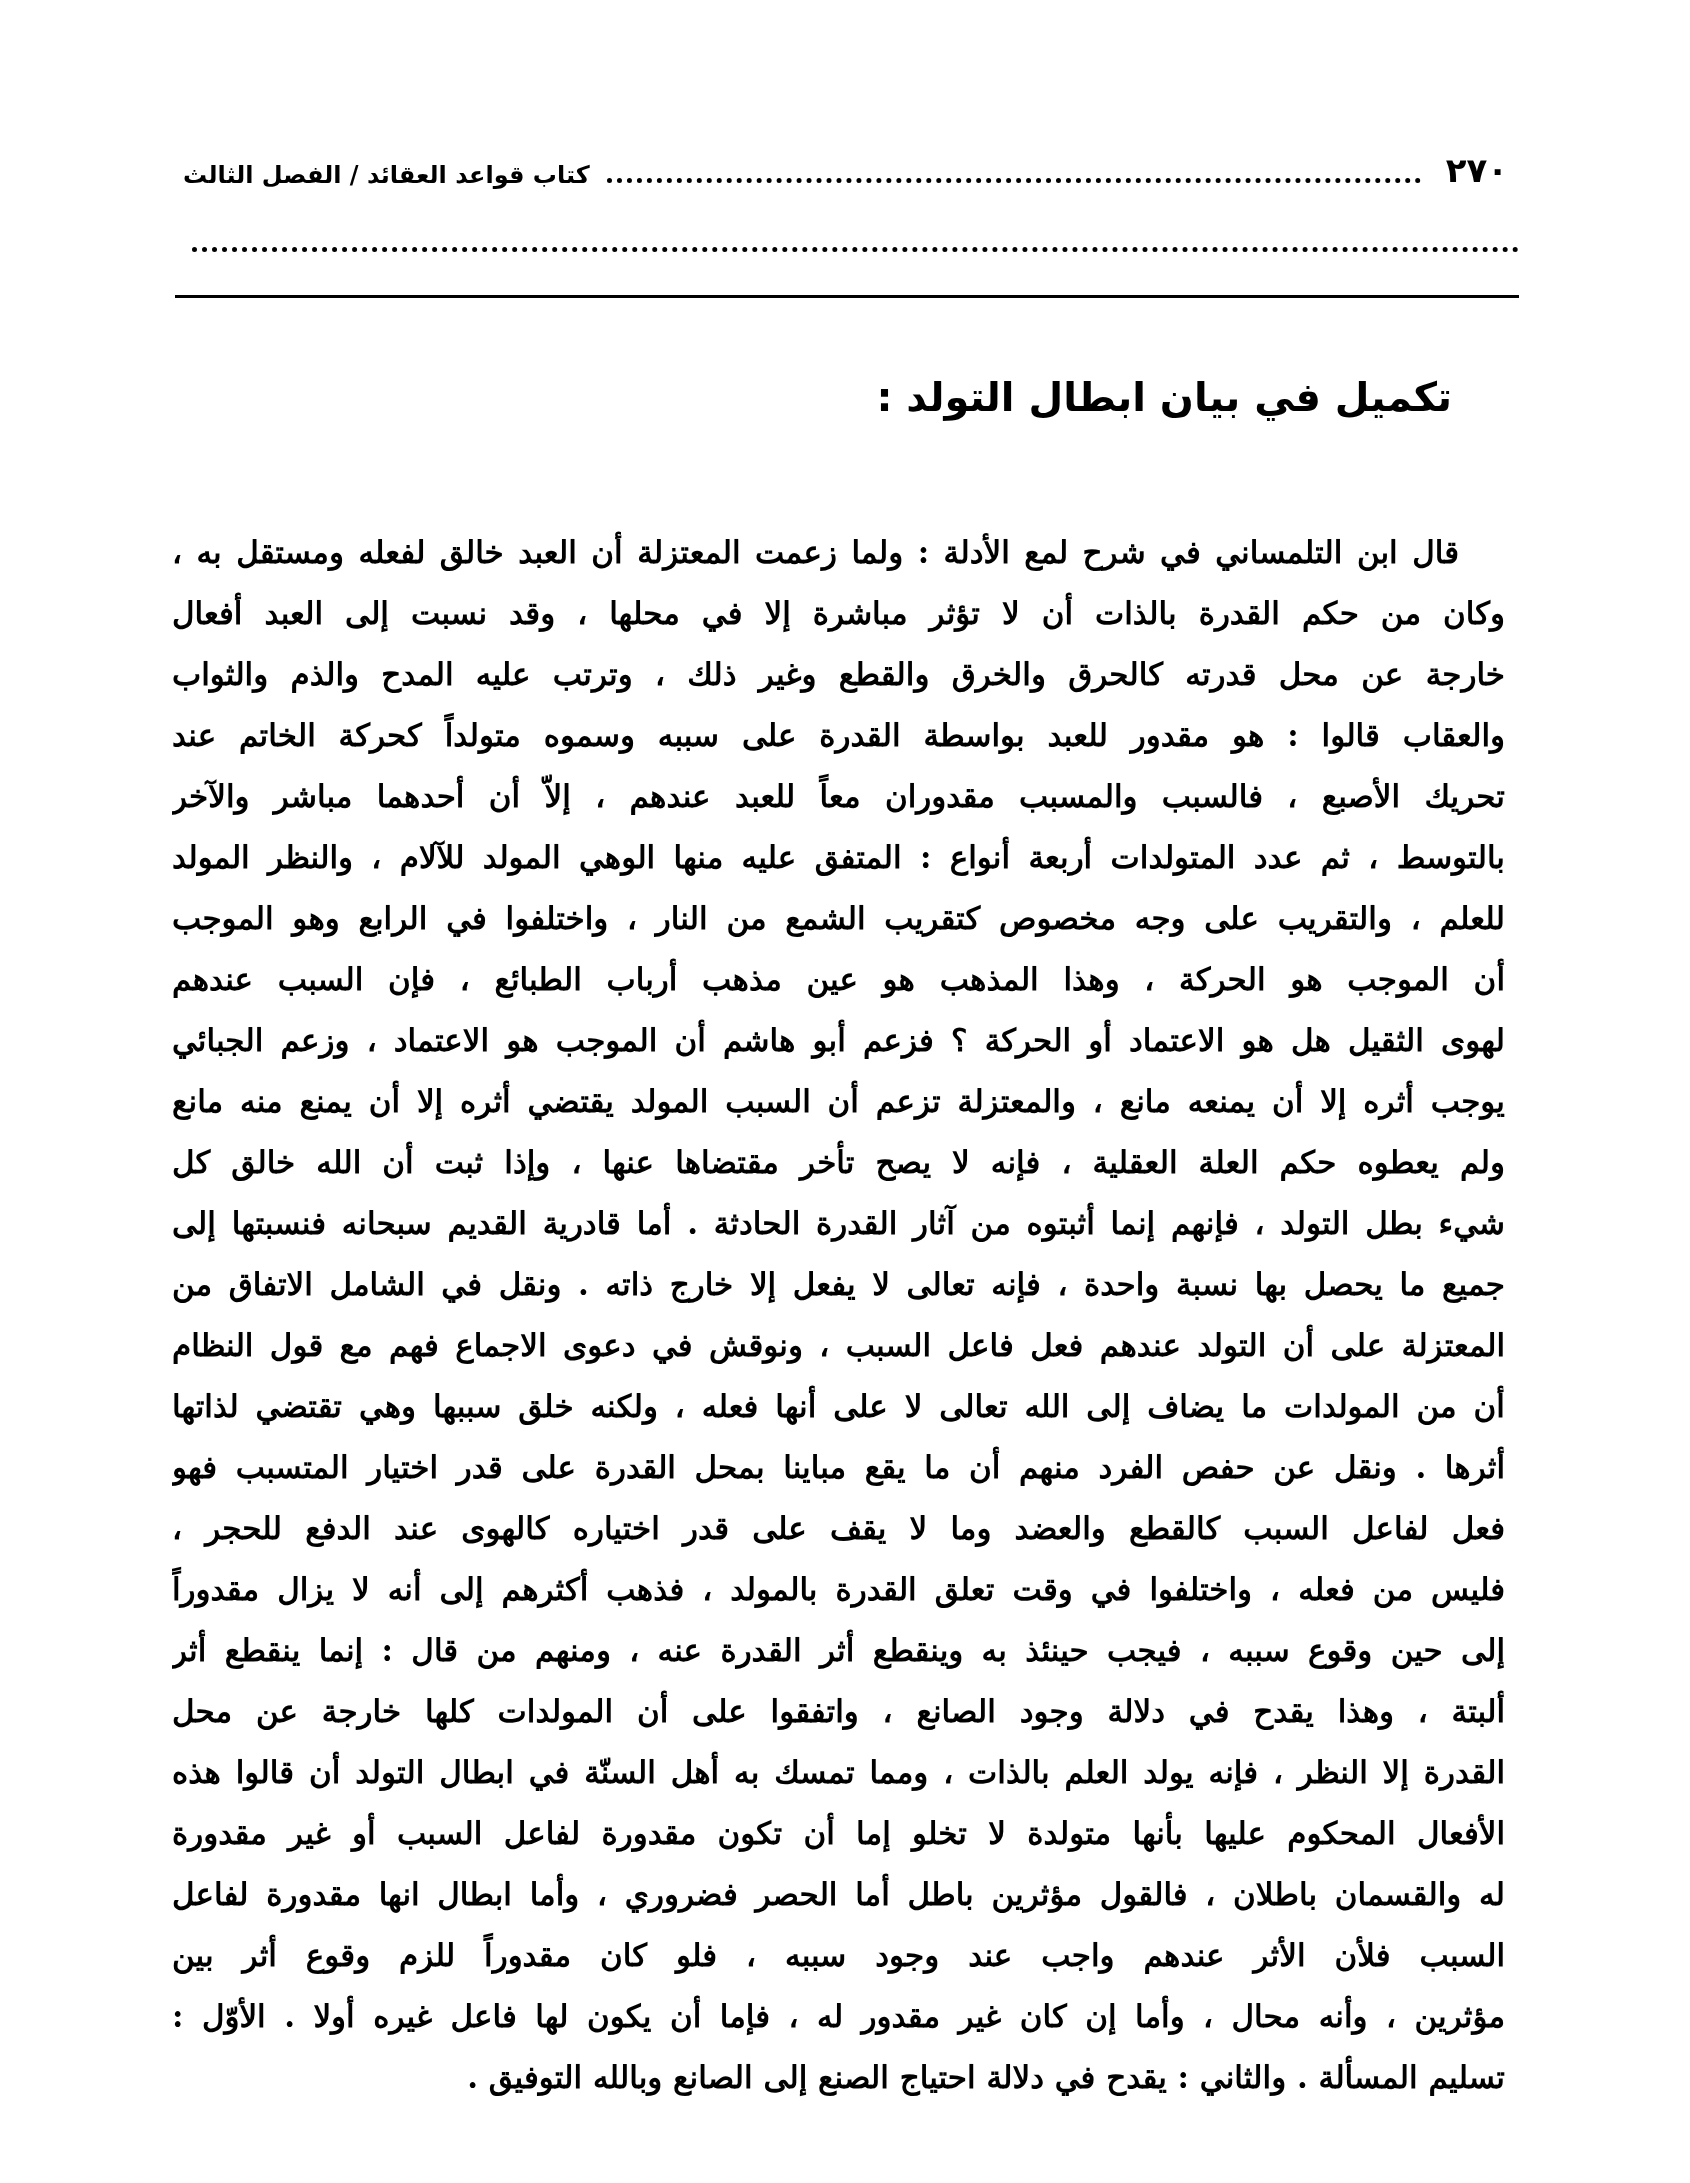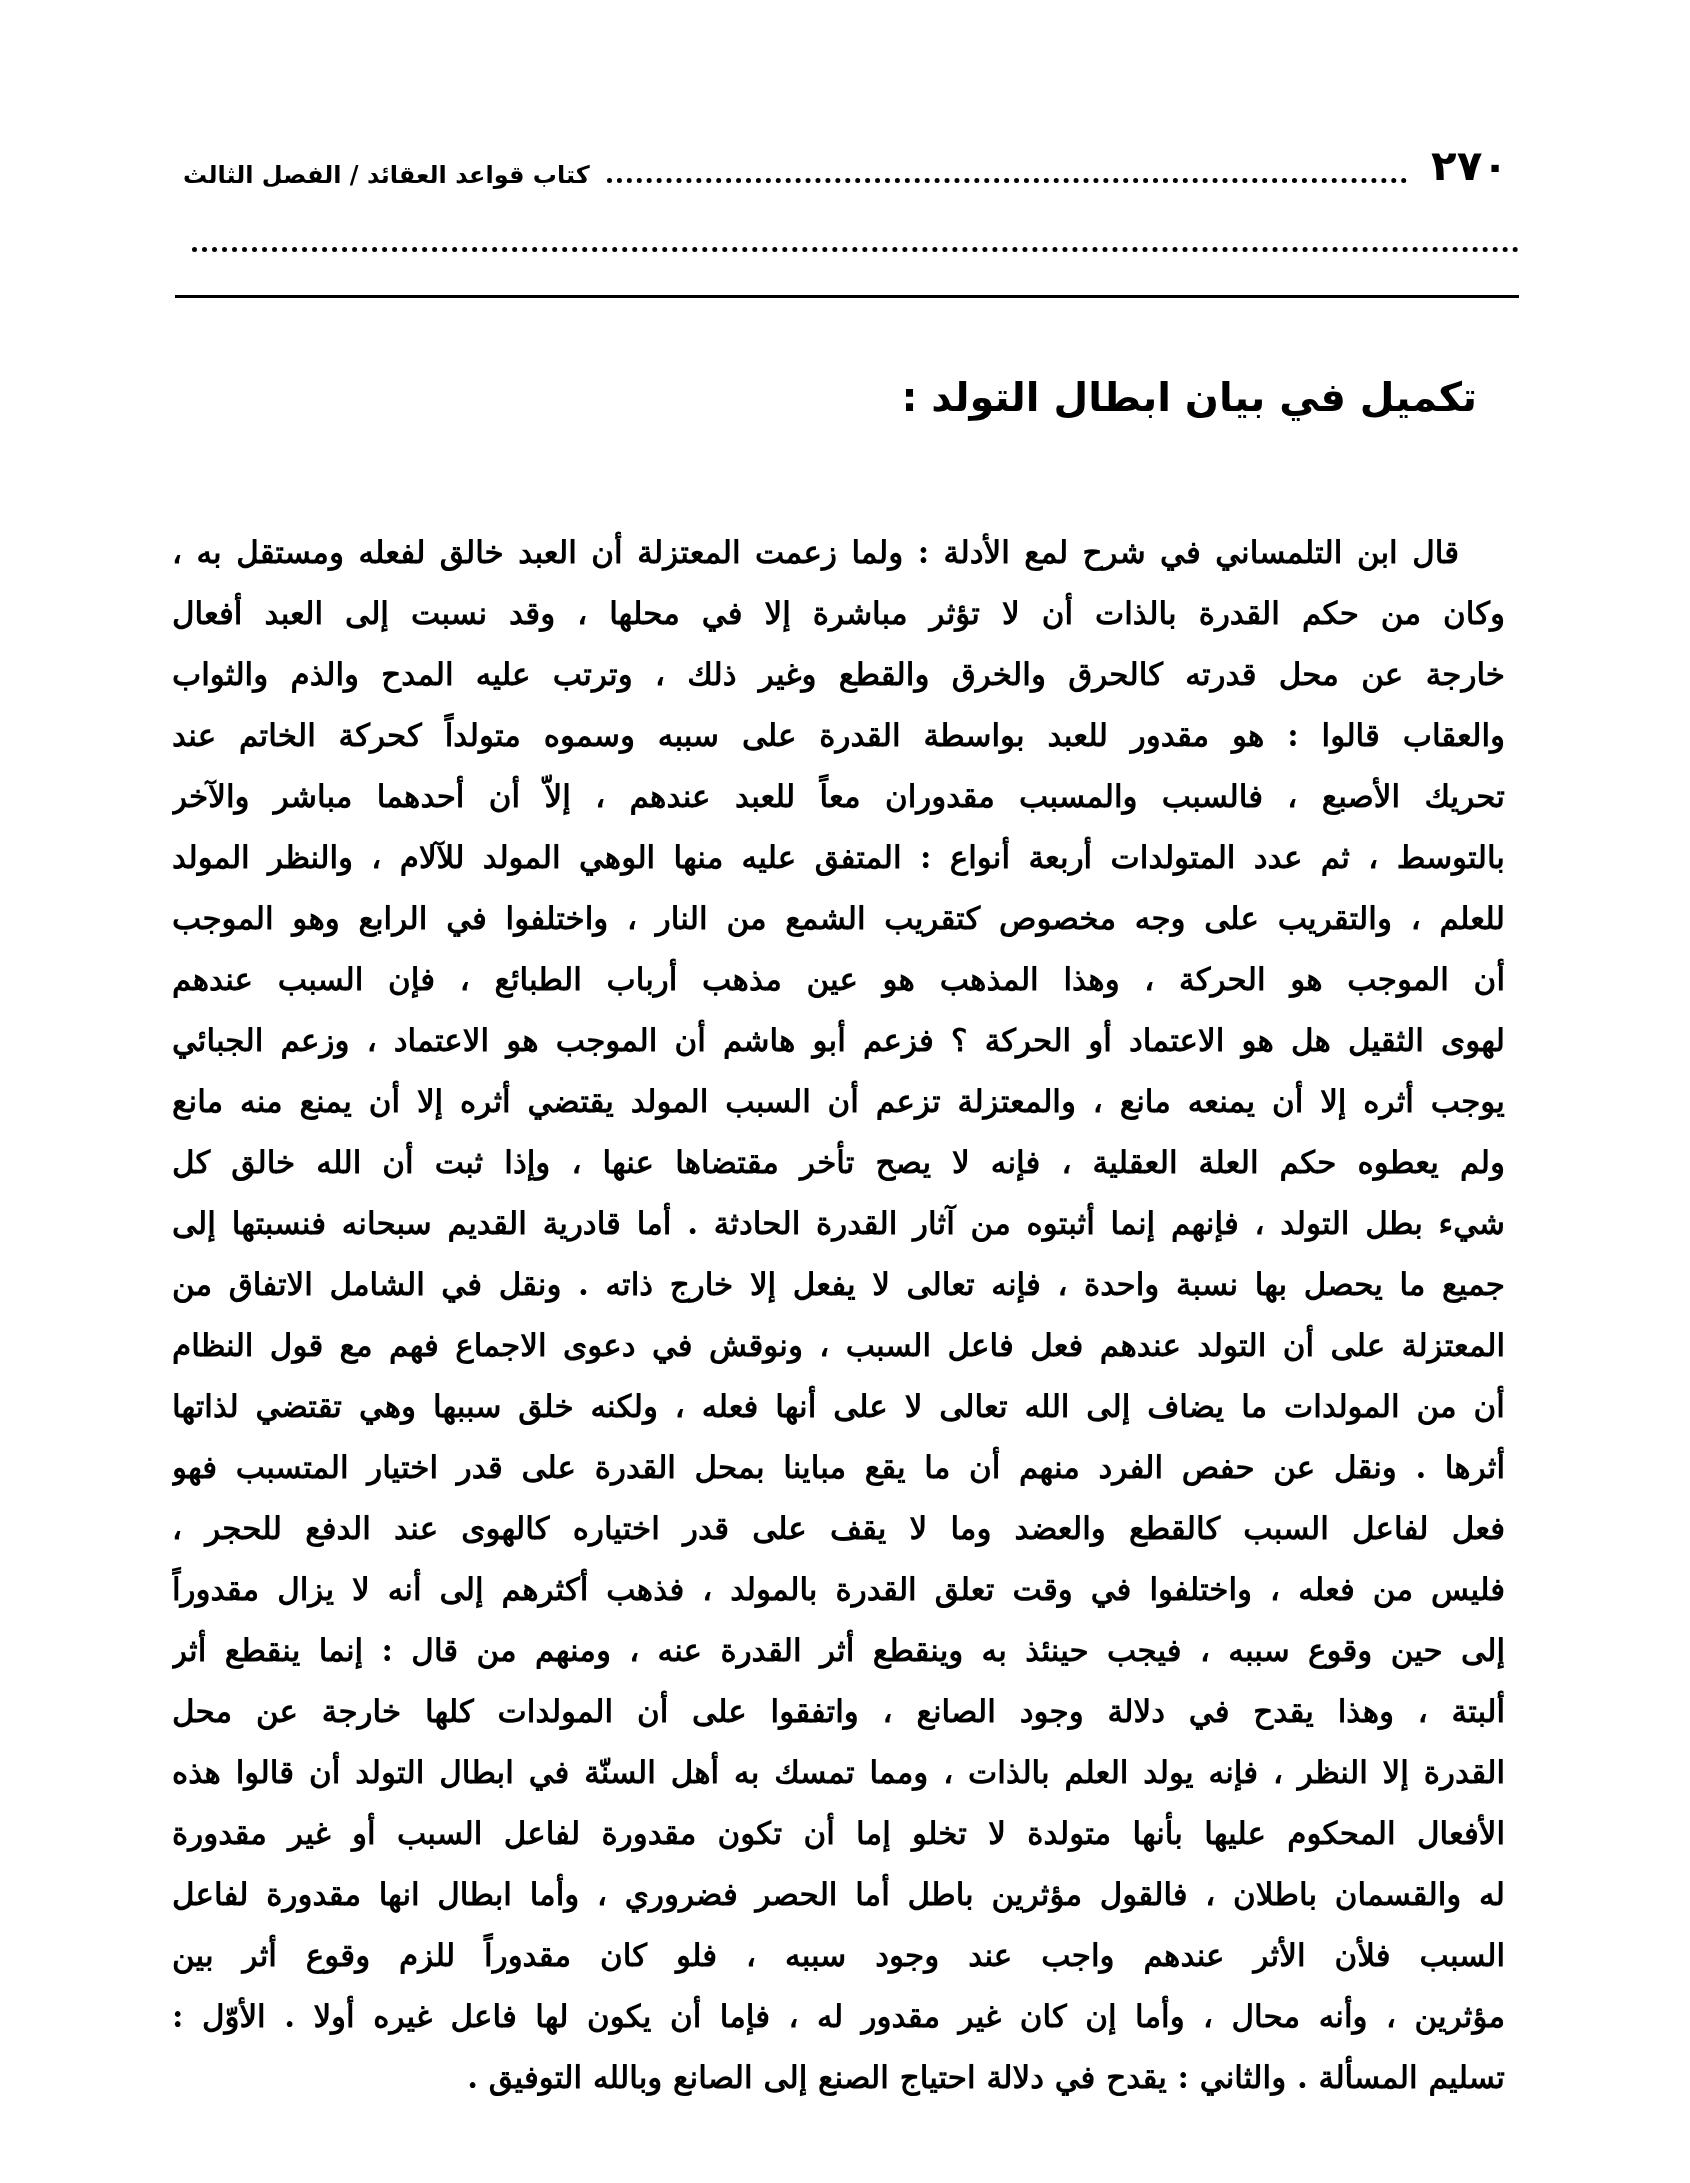--- a/index.html
+++ b/index.html
@@ -40,21 +40,21 @@
       white-space: nowrap;
       line-height: 1;
     }
     .header-leader {
       flex: 1;
       margin: 0 17.5px 4.4px 17.5px;
       height: 8.7px;
       border-bottom: 5.2px dotted #000;
     }
     .page-number {
-      font-size: 42px;
+      font-size: 34px;
       line-height: 1;
       white-space: nowrap;
       margin-left: 7px;
     }
     .dotted-rule {
       position: absolute;
       top: 238px;
       left: 192px;
       right: 172px;
       height: 8.7px;
@@ -65,21 +65,21 @@
       top: 295px;
       left: 175px;
       right: 172px;
       height: 0;
       border-top: 3.9px solid #000;
     }
     
     .section-heading {
       position: absolute;
       top: 373px;
-      right: 214px;
+      right: 239px;
       font-family: "DejaVu Sans", "Liberation Sans", sans-serif;
       font-weight: bold;
       font-size: 40px;
       line-height: 1.2;
       white-space: nowrap;
     }
     
     .body-text {
       position: absolute;
       top: 522px;

